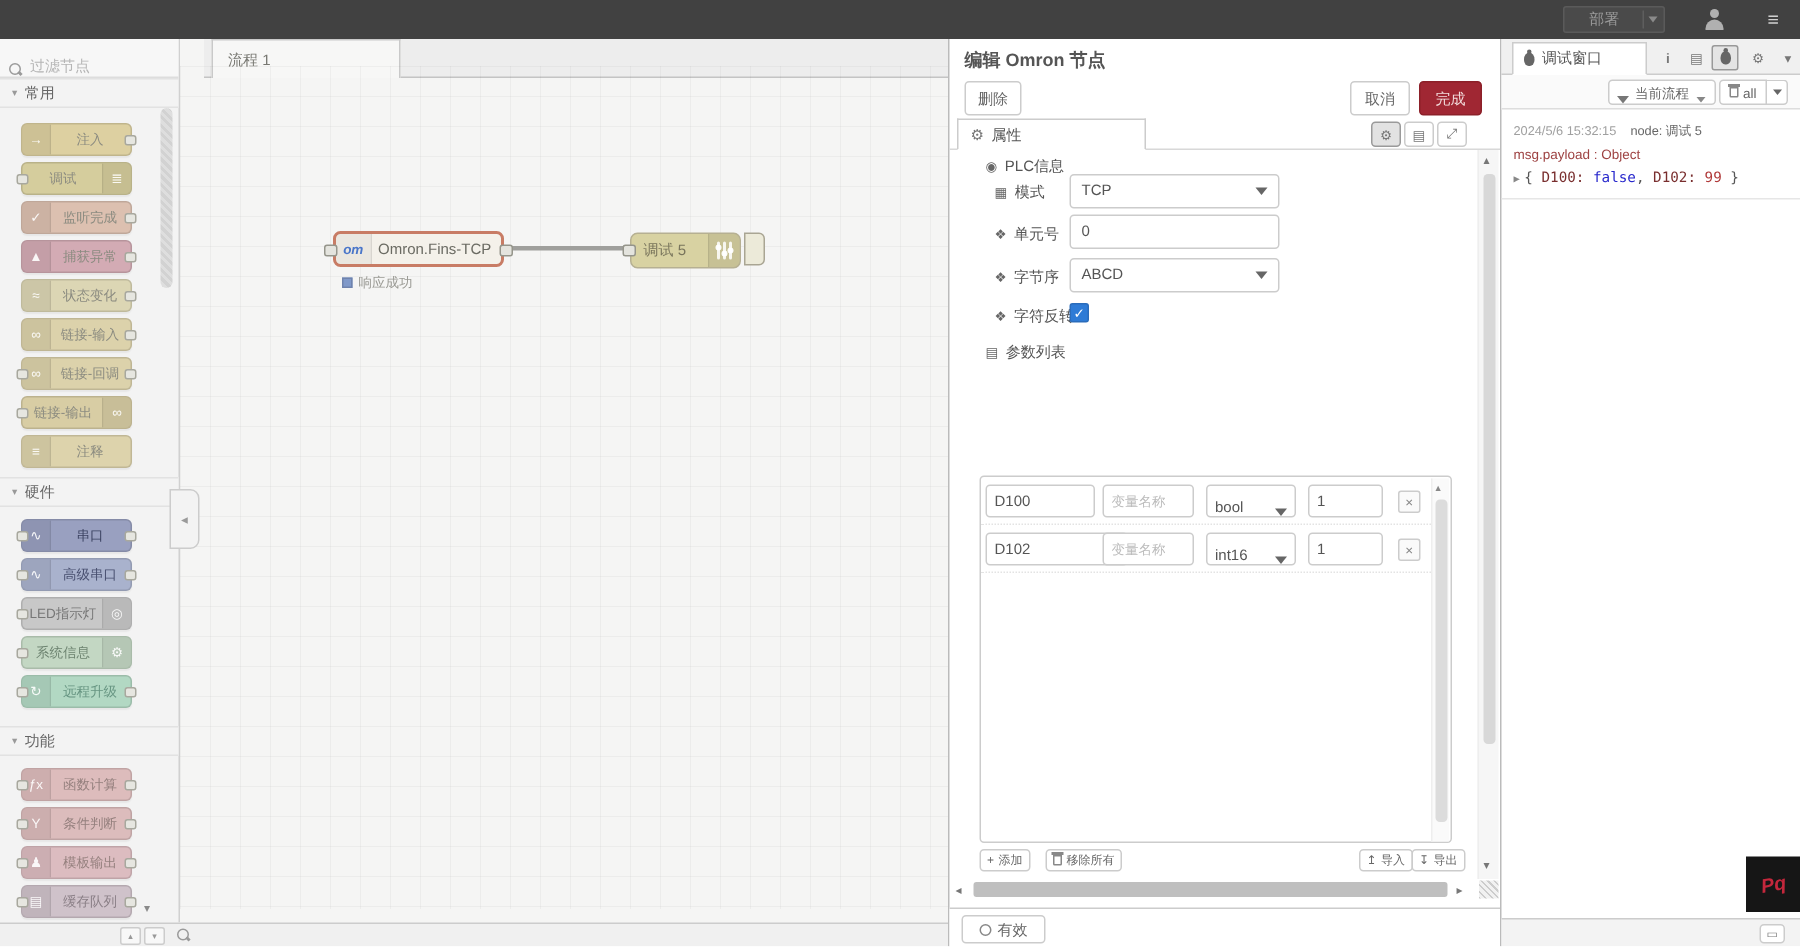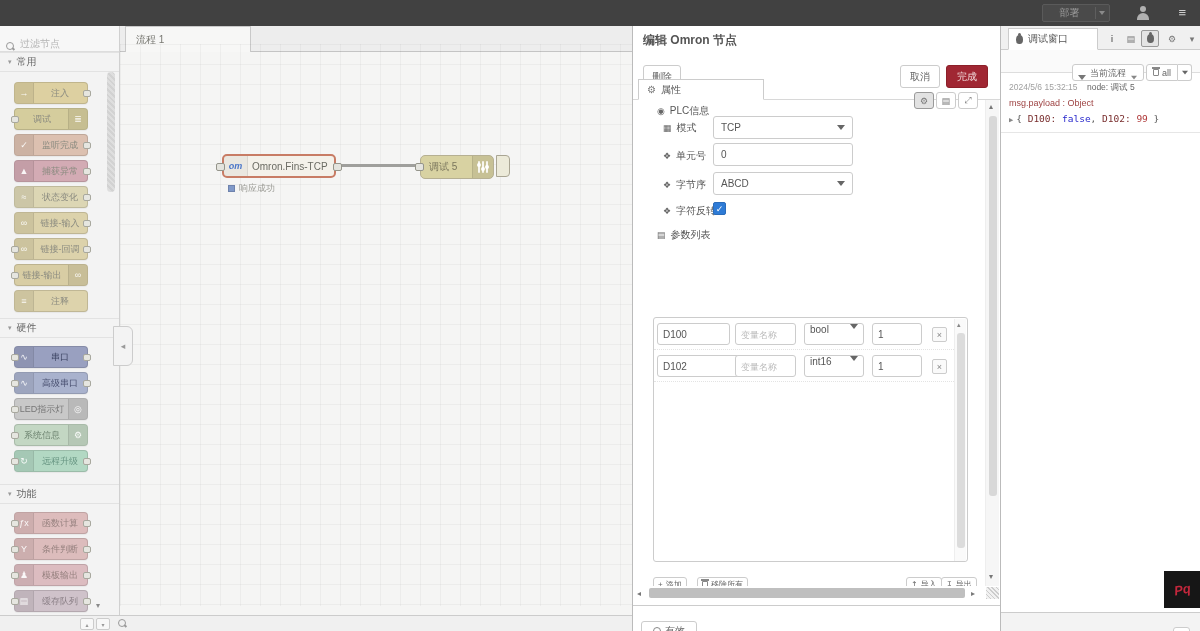--- a/index.html
+++ b/index.html
@@ -46,21 +46,21 @@
   .n-inject{background:#ddd0a1}.n-debug{background:#d5cd9d}.n-complete{background:#dcc0b0}
   .n-catch{background:#d3abb4}.n-status{background:#dcd6b4}.n-linkin{background:#dcd2ab}
   .n-linkcall{background:#dcd2ab}.n-linkout{background:#d8cda4}.n-comment{background:#ddd3ac}
   .n-serial{background:#99a0c0;color:#3a4160}.n-advserial{background:#a9b2cd;color:#474e6e}
   .n-led{background:#c8c8c8;color:#777}.n-sysinfo{background:#c3d7c3;color:#6d8370}.n-upgrade{background:#b2d8c3;color:#679582}
   .n-func{background:#ddbcbc;color:#95807e}.n-switch{background:#dcbcbc;color:#95807e}
   .n-template{background:#dcbcc0;color:#95807e}.n-queue{background:#cfc2ca;color:#8a7f86}
 
   
   .canvas { position:absolute; left:120px; top:26px; width:512px; height:589px; background:#f5f5f4; }
-  .tabbar { position:absolute; left:0; top:0; width:512px; height:26px; background:#ededed; border-bottom:1px solid #c4c4c4; }
+  .tabbar { position:absolute; left:16px; top:0; width:512px; height:26px; background:#ededed; border-bottom:1px solid #c4c4c4; }
   .flowtab { position:absolute; left:5px; top:0; width:126px; height:26px; background:#f7f7f6; border:1px solid #c9c9c9; border-bottom:none;
     display:flex; align-items:center; padding-left:10px; font-size:10px; color:#787872; }
   .canvas-body { position:absolute; left:0; top:18px; width:512px; height:562px;
     background-image:linear-gradient(rgba(0,0,0,0.035) 1px, transparent 1px), linear-gradient(90deg, rgba(0,0,0,0.035) 1px, transparent 1px);
     background-size:20px 20px; }
   .collapse-handle { position:absolute; left:-7px; top:282px; width:20px; height:40px; background:#f3f3f3;
     border:1px solid #ccc; border-radius:0 6px 6px 0; display:flex; align-items:center; justify-content:center; color:#9a9a9a; font-size:9px; }
   .wire { position:absolute; left:220px; top:120px; width:78px; height:3px; background:#9f9f9c; border-radius:2px; }
   .fnode { position:absolute; height:24px; border-radius:5px; font-size:10px; }
   .omron-node { left:102px; top:110px; width:114px; background:#f4f1ea; border:2px solid #c87c65; color:#6b6b63; }
@@ -86,21 +86,21 @@
   
   .footer-left { position:absolute; left:0; top:615px; width:632px; height:16px; background:#f0f0f0; border-top:1px solid #ccc; }
   .mini-btn { position:absolute; top:2px; width:14px; height:12px; background:#f8f8f8; border:1px solid #ccc; border-radius:2px;
     display:flex; align-items:center; justify-content:center; font-size:6px; color:#999; }
   .footer-mag { position:absolute; left:118px; top:3px; }
 
   
   .tray { position:absolute; left:632px; top:26px; width:368px; height:605px; background:#fff; border-left:1px solid #bbb; }
   .tray-title { position:absolute; left:10px; top:6px; font-size:12px; font-weight:bold; color:#555; }
   .btn { border:1px solid #ccc; border-radius:3px; background:#fff; font-size:10px; color:#666;
-    display:flex; align-items:center; justify-content:center; font-family:"Liberation Sans",sans-serif;margin-top:11px; }
+    display:flex; align-items:center; justify-content:center; font-family:"Liberation Sans",sans-serif; }
   .del-btn { position:absolute; left:10px; top:28px; width:38px; height:23px; }
   .cancel-btn { position:absolute; right:60px; top:28px; width:40px; height:23px; }
   .done-btn { position:absolute; right:12px; top:28px; width:42px; height:23px; background:#a02733; border-color:#8c2029; color:#f2dcdc; }
   .tray-tabs-line { position:absolute; left:0; top:73px; width:368px; height:1px; background:#d8d8d8; }
   .prop-tab { position:absolute; left:5px; top:53px; width:126px; height:21px; background:#fff; border:1px solid #ccc; border-bottom:1px solid #fff;
     display:flex; align-items:center; gap:5px; padding-left:8px; font-size:10px; color:#555; z-index:2; }
   .tab-ico-btn { position:absolute; top:55px; width:20px; height:17px; font-size:9px; color:#777; }
   .tab-ico-btn.pressed { background:#e2e2e2; border-color:#9a9a9a; }
   .gear-g { font-size:10px; color:#777; }
 
@@ -115,21 +115,21 @@
   .finput { padding:0 7px; font-family:"Liberation Sans",sans-serif; color:#555; }
   input.fctrl::placeholder { color:#bbb; }
   .checkbox { position:absolute; width:13px; height:13px; background:#2e7bd6; border:1px solid #2a6cbb; border-radius:2px;
     color:#fff; font-size:9px; display:flex; align-items:center; justify-content:center; }
 
   .param-box { position:absolute; left:20px; top:217px; width:315px; height:245px; border:1px solid #ccc; border-radius:3px; background:#fff; }
   .prow { position:absolute; left:0; width:300px; height:30px; border-bottom:1px dotted #e3e3e3; }
   .pin { position:absolute; top:3px; height:22px; border:1px solid #ccc; border-radius:3px; font-size:10px; color:#555; padding:0 5px; font-family:"Liberation Sans",sans-serif; }
   .pin::placeholder { color:#bbb; font-size:9px; }
   .pselect { position:absolute; top:3px; height:22px; border:1px solid #ccc; border-radius:3px; background:#fff; font-size:10px; color:#555;
-    display:flex; align-items:flex-start; padding:0 5px; }
+    display:flex; align-items:flex-end; padding:0 5px; }
   .pselect span { flex:1; }
   .prem { position:absolute; top:7px; width:15px; height:15px; border:1px solid #ccc; border-radius:2px; background:#fafafa; color:#888;
     font-size:9px; line-height:12px; text-align:center; padding:0; }
   .inner-scroll { position:absolute; right:1px; top:1px; width:12px; height:242px; background:#fafafa; border-left:1px solid #eee; }
   .inner-scroll .sarrow { position:absolute; left:2px; font-size:7px; color:#888; }
   .inner-thumb { position:absolute; left:2px; top:14px; width:8px; height:215px; background:#dcdcdc; border-radius:3px; }
 
   .list-toolbar-btn { position:absolute; height:15px; font-size:8px; padding:0 4px; gap:3px; }
   .trash-g { position:relative; width:6px; height:7px; border:1px solid #888; border-radius:0 0 1px 1px; display:inline-block; }
   .trash-g:before { content:""; position:absolute; left:-2px; top:-3px; width:8px; height:1.5px; background:#888; }

